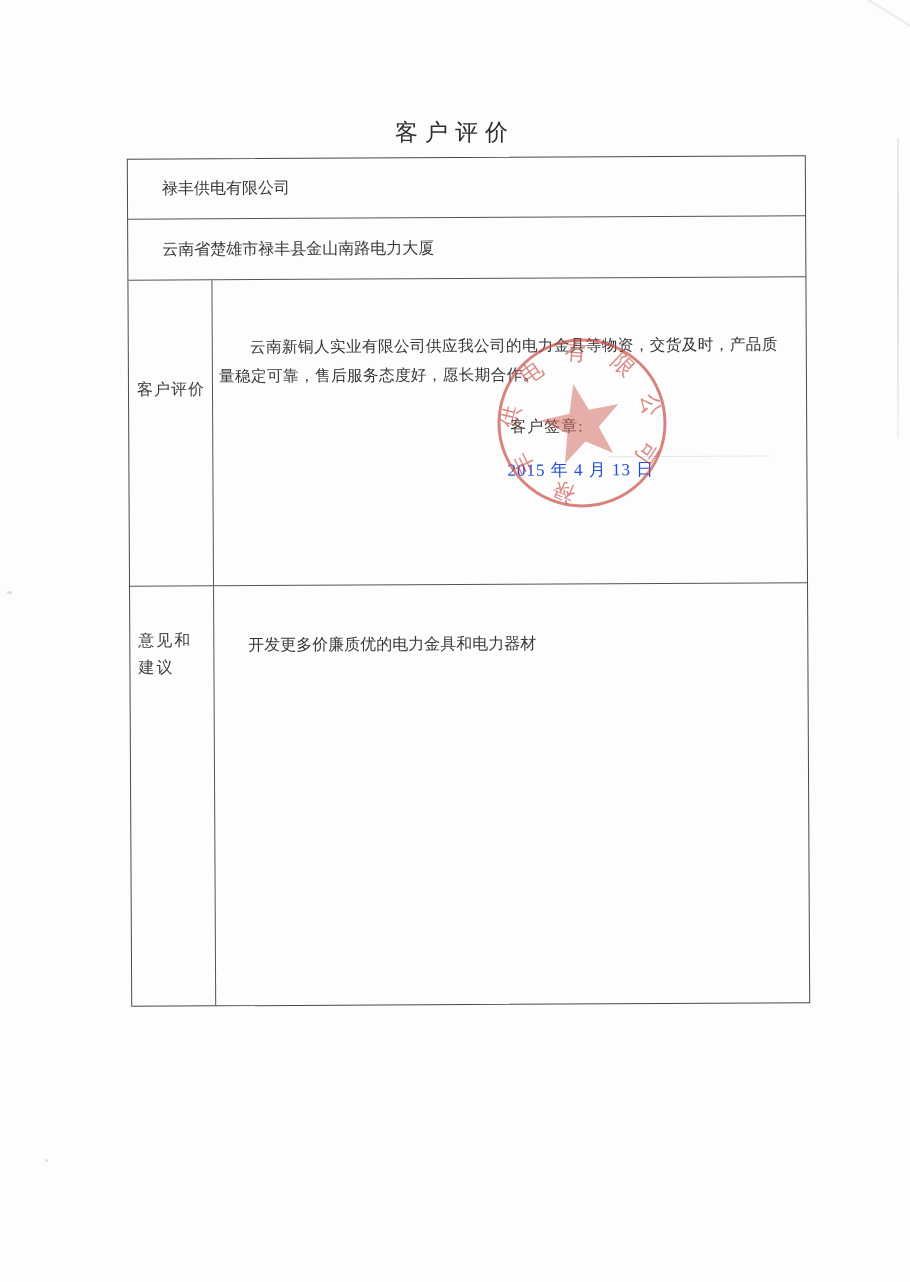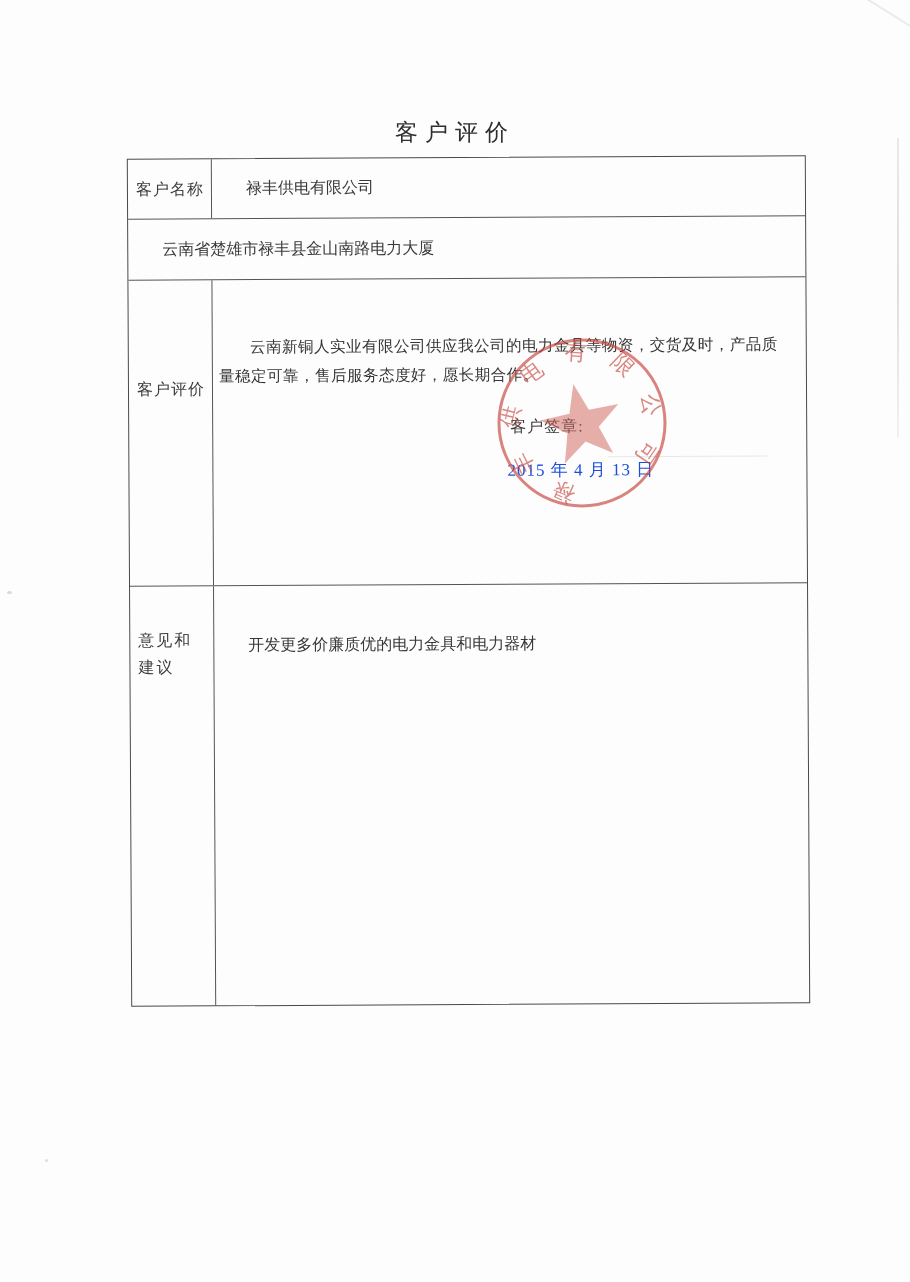--- a/index.html
+++ b/index.html
@@ -78,21 +78,20 @@
   .speck2{left:45px;top:1159px;width:3px;height:3px;opacity:.45;}
 </style>
 </head>
 <body>
 
 <div class="doc-title">客户评价</div>
 
 <div class="eval-table">
 
   <div class="trow r1 bordered">
-    <div class="label-cell v-center">客户名称</div>
     <div class="value-cell val-pad">
       <span>禄丰供电有限公司</span>
     </div>
   </div>
 
   <div class="trow r2 bordered">
     <div class="value-cell val-pad">
       <span>云南省楚雄市禄丰县金山南路电力大厦</span>
     </div>
   </div>

